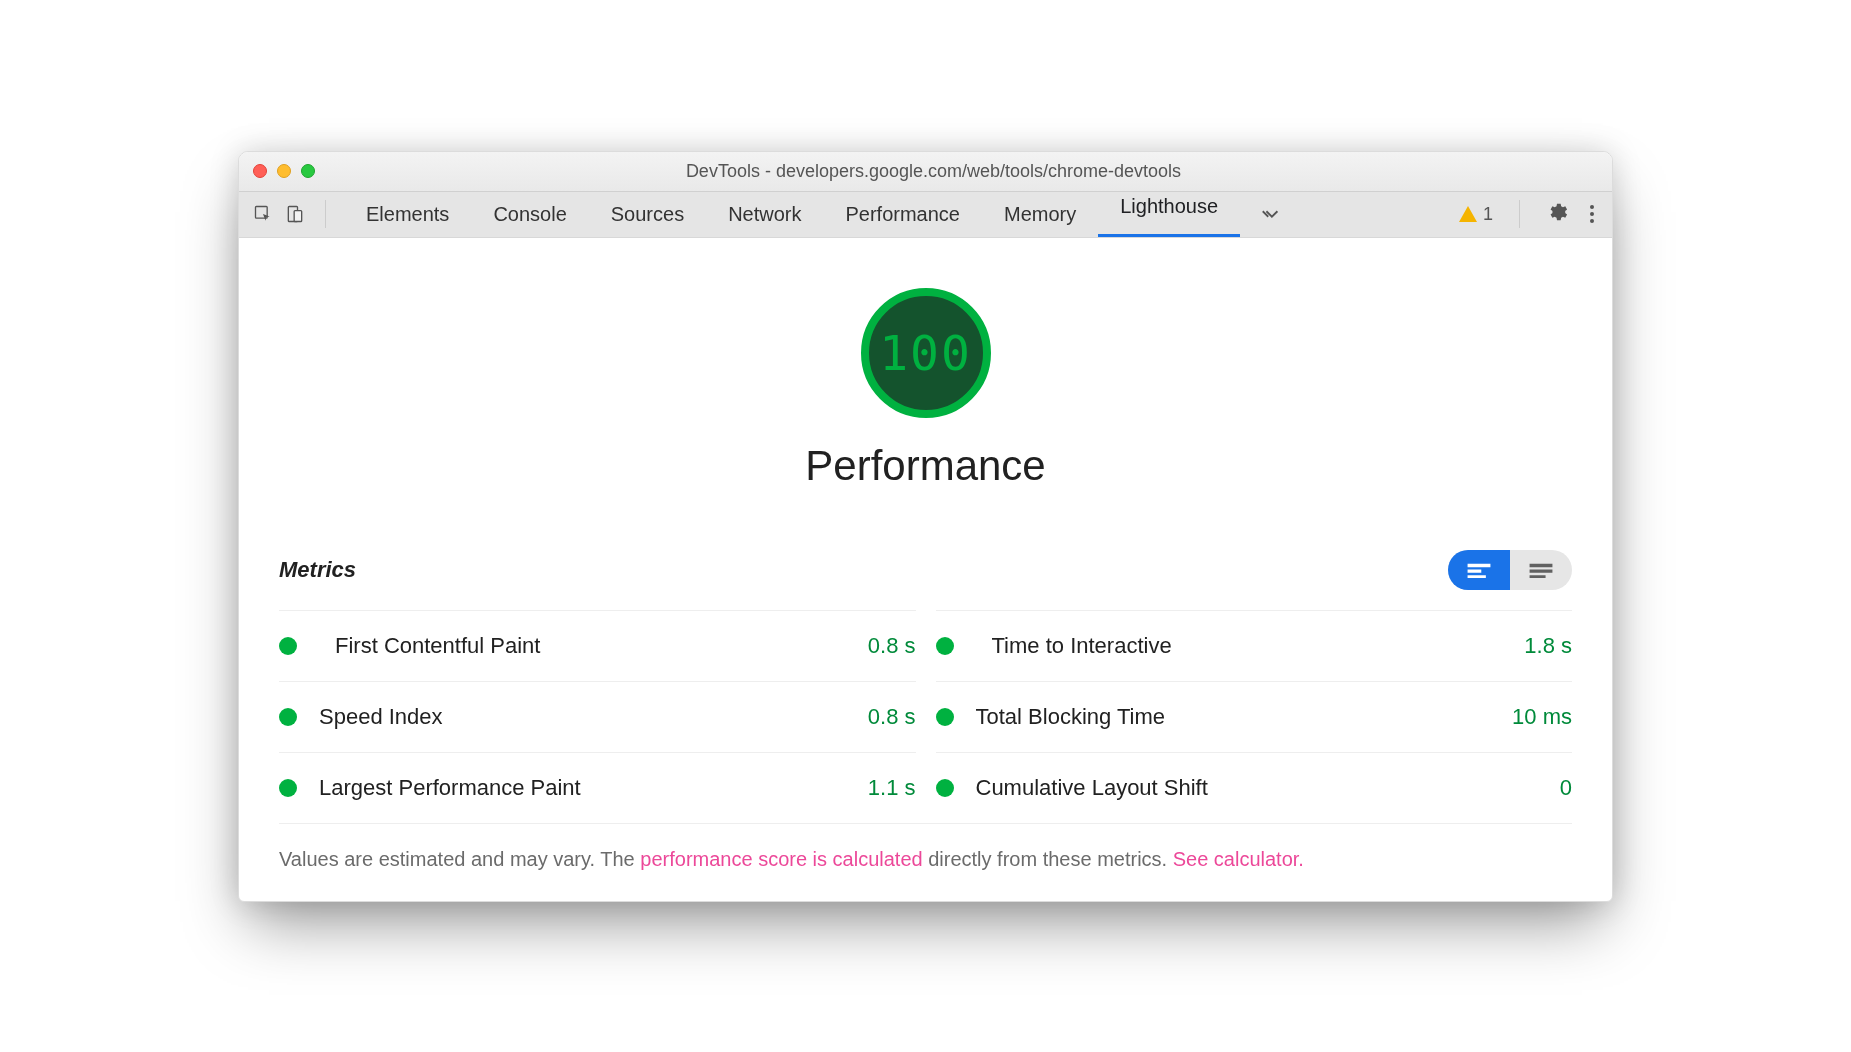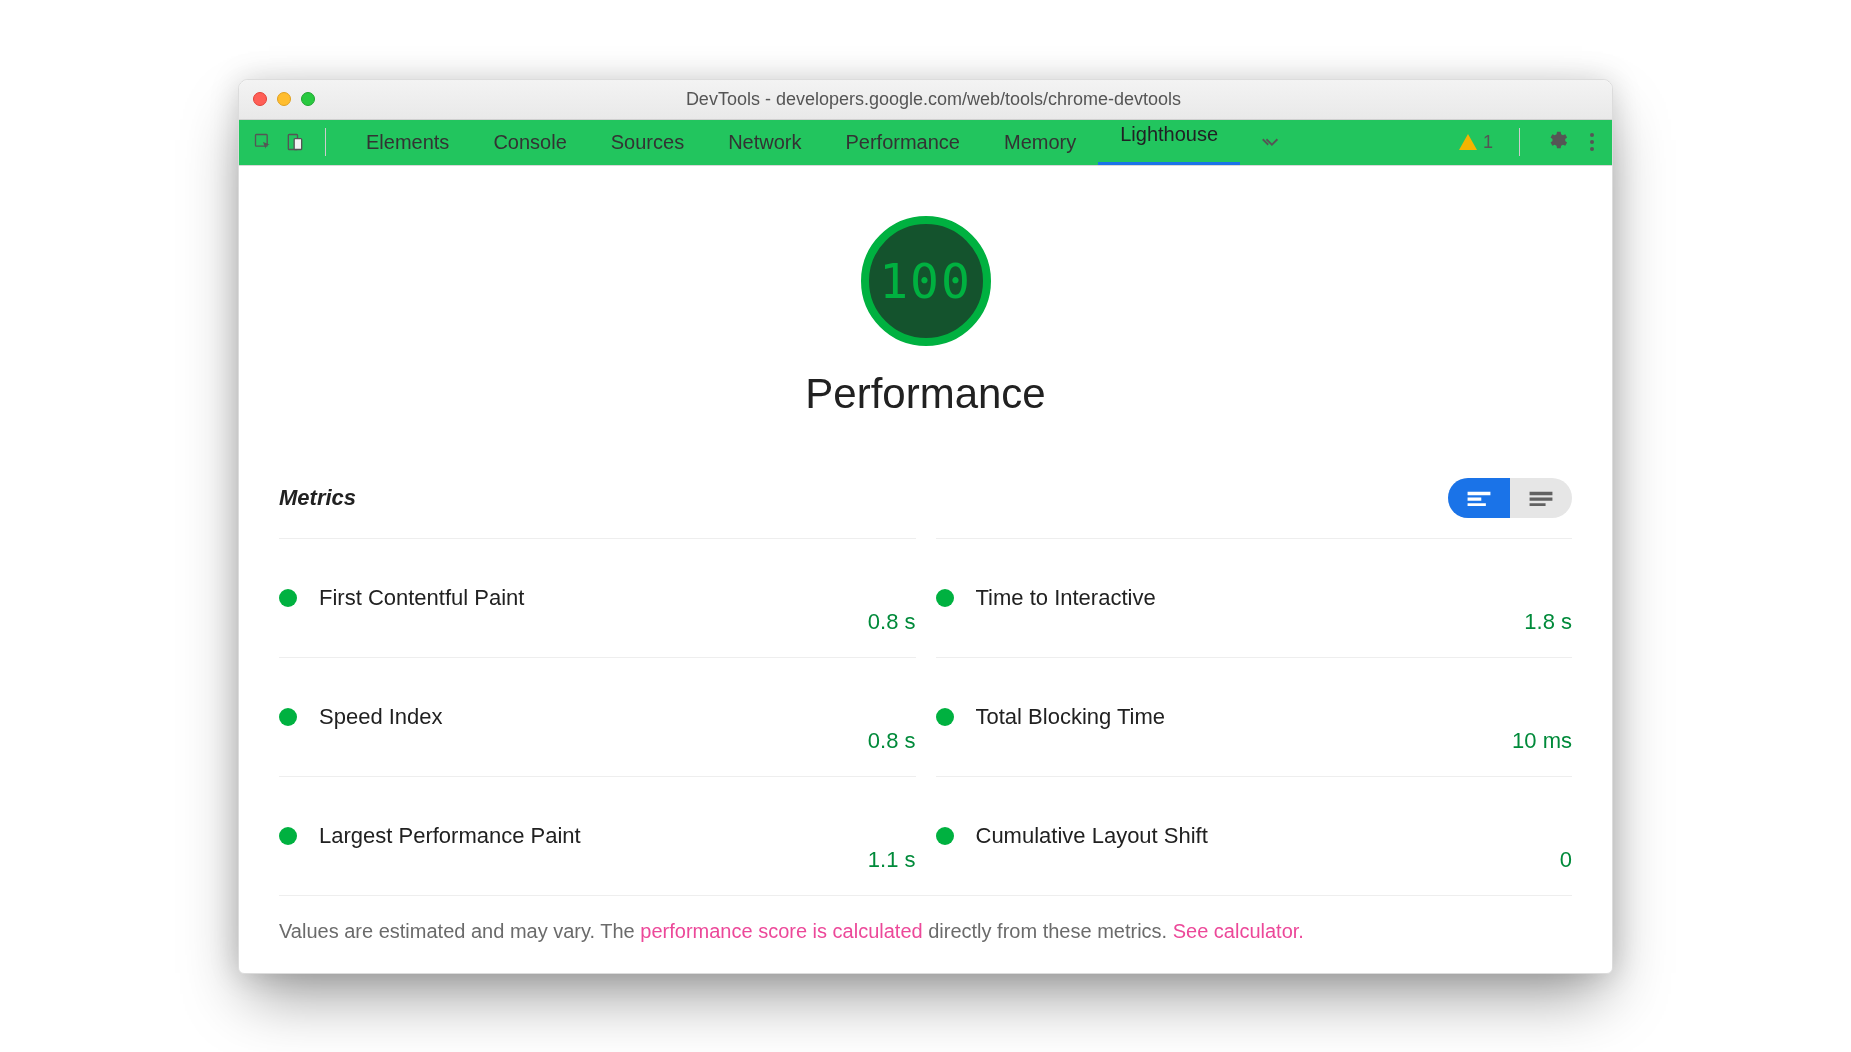--- a/index.html
+++ b/index.html
@@ -33,21 +33,21 @@
     .tl { width:14px; height:14px; border-radius:50%; }
     .red{background:#ff5f57;border:1px solid #e24238;}
     .yellow{background:#ffbd2e;border:1px solid #e0a020;}
     .green{background:#28c940;border:1px solid #1fa52f;}
     .titlebar-title{
       position:absolute; left:16px; right:0; text-align:center;
       color:#555; font-size:18px; pointer-events:none;
     }
     .tabbar {
       height:46px;
-      background:#22c55e;
+      background:#e5e5e5;
       border-bottom:1px solid #d8d8d8;
       display:flex;
       align-items:center;
       padding:0 12px;
       gap:8px;
       color:#333;
       font-size:20px;
     }
     .tool-ico { width:24px; height:24px; display:inline-flex; align-items:center; justify-content:center; }
     .tool-ico svg { width:20px; height:20px; stroke:#555; fill:none; stroke-width:1.6;}
@@ -75,22 +75,22 @@
     .metrics-title { font-size:22px; font-weight:600; color:#212121;}
     .view-toggle { display:flex; border-radius:22px; overflow:hidden; background:#e6e6e6;}
     .vt { width:62px; height:40px; display:flex; align-items:center; justify-content:center;}
     .vt.active{background:#1a73e8;}
     .vt svg{stroke:#616161;stroke-width:3;fill:none;}
     .vt.active svg{stroke:#fff;}
     .metrics-grid { display:grid; grid-template-columns:1fr 1fr; column-gap:20px; margin-top:20px;}
     .metric { display:flex; align-items:center; padding:22px 0; border-top:1px solid #eee;}
     .dot { width:18px;height:18px;border-radius:50%;background:#00b140; flex:0 0 auto; margin-right:22px;}
     .m-name { font-size:22px; color:#212121;}
-    .m-val { margin-left:auto; font-size:22px; color:#008a3a; font-weight:500;margin-top:48px;}
-    .metrics-grid .metric:nth-child(-n+2){border-top:1px solid #eee;}
+    .m-val { margin-left:auto; font-size:22px; color:#008a3a; font-weight:500;}
+    .metrics-grid .metric:nth-child(-n+2){border-top:1px solid #eee;gap:16px;}
     .footer-note { border-top:1px solid #eee; padding-top:24px; margin-top:0; font-size:20px; color:#6b6b6b;}
     .footer-note a { color:#ec4899; cursor:pointer;}
   </style>
 </head>
 <body>
 
 <div class="window">
   <div class="titlebar">
     <div class="traffic">
       <div class="tl red"></div>

